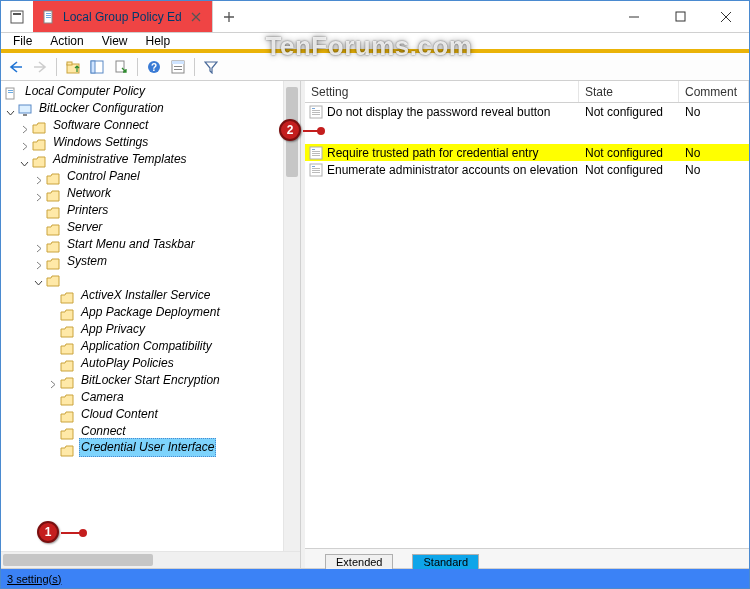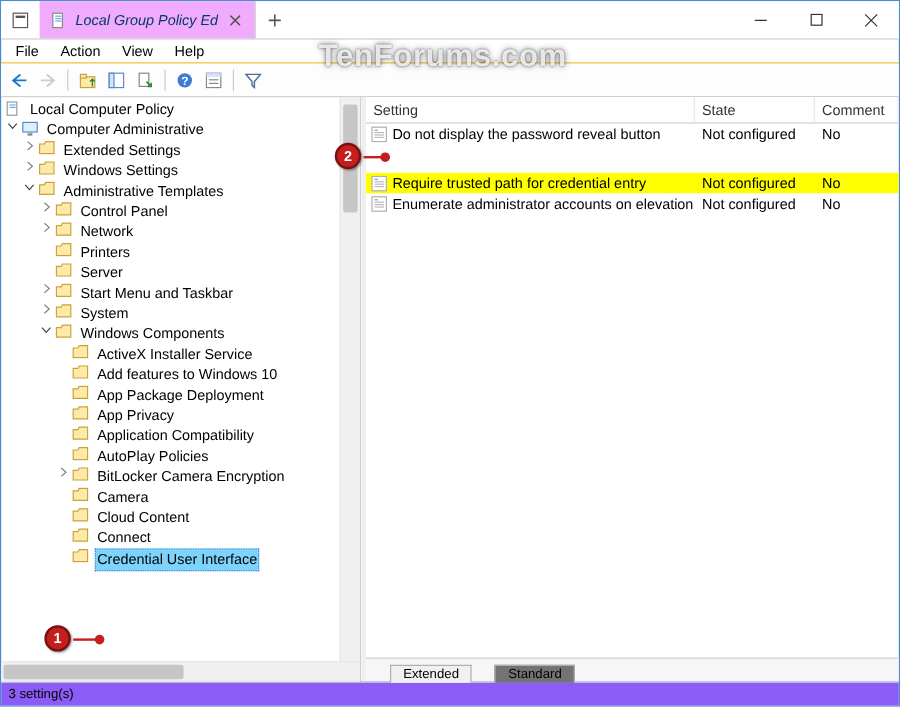--- a/index.html
+++ b/index.html
@@ -1,43 +1,43 @@
 <!DOCTYPE html>
 <html><head>
 <meta charset="utf-8">
 <style>
   * { box-sizing: border-box; }
   html, body { margin: 0; padding: 0; font-family: "Segoe UI", Tahoma, sans-serif; font-size: 12px; color: #000; }
   .window { width: 750px; height: 589px; border: 1px solid #4a8ad0; background: #fff; display: flex; flex-direction: column; position: relative; }
   
   .titlebar { height: 32px; background: #fff; display: flex; align-items: stretch; border-bottom: 1px solid #d0d0d0; }
   .app-icon { width: 32px; display: flex; align-items: center; justify-content: center; color: #555; }
-  .tab { display: flex; align-items: center; gap: 6px; padding: 0 8px; border-right: 1px solid #d0d0d0; background: #f0abfc; max-width: 190px; font-style: italic; }
+  .tab { display: flex; align-items: center; gap: 6px; padding: 0 8px; border-right: 1px solid #d0d0d0; background: #ef4444; max-width: 190px; }
   .tab-icon { width: 16px; height: 16px; display: inline-flex; align-items: center; justify-content: center; }
   .tab-title { white-space: nowrap; overflow: hidden; text-overflow: clip; flex: 1; color: #003a6d; }
   .tab-close { width: 16px; height: 16px; display: inline-flex; align-items: center; justify-content: center; color: #555; cursor: pointer; }
   .tab-add { width: 32px; display: flex; align-items: center; justify-content: center; color: #555; cursor: pointer; }
   .tb-spacer { flex: 1; }
   .winbtn { width: 46px; display: flex; align-items: center; justify-content: center; color: #333; cursor: pointer; }
   
-  .menubar { height: 20px; display: flex; align-items: center; padding: 0 4px; gap: 2px; border-bottom: 1px solid #eab308; text-align: right; }
+  .menubar { height: 20px; display: flex; align-items: center; padding: 0 4px; gap: 2px; border-bottom: 4px solid #eab308; text-align: right; }
   .menuitem { padding: 2px 8px; cursor: pointer; }
   
   .toolbar { height: 28px; display: flex; align-items: center; gap: 2px; padding: 2px 4px; border-bottom: 1px solid #d0d0d0; background: #fdfdfd; }
   .tbtn { width: 22px; height: 22px; display: inline-flex; align-items: center; justify-content: center; border: 1px solid transparent; border-radius: 2px; cursor: pointer; }
   .tbtn.disabled { opacity: .4; cursor: default; }
   .tsep { width: 1px; height: 18px; background: #ccc; margin: 0 3px; }
   
   .main { flex: 1; display: flex; min-height: 0; }
   .left-pane { width: 300px; border-right: 1px solid #d0d0d0; display: flex; flex-direction: column; min-height: 0; }
   .tree-wrap { flex: 1; overflow: hidden; position: relative; display: flex; }
   .tree { flex: 1; overflow: hidden; padding: 2px 0 2px 2px; line-height: 17px; white-space: nowrap; }
   .tree-scroll { width: 17px; background: #f0f0f0; border-left: 1px solid #e5e5e5; position: relative; }
   .scroll-thumb { position: absolute; left: 2px; right: 2px; top: 6px; height: 90px; background: #c6c6c6; border-radius: 2px; }
-  .node { display: flex; align-items: flex-start; height: 17px; }
+  .node { display: flex; align-items: flex-end; height: 17px; font-style: italic; }
   .tw { width: 14px; display: inline-flex; align-items: center; justify-content: center; color: #555; cursor: pointer; }
   .sp { display: inline-block; width: 14px; height: 1px; }
   .folder-icon { width: 16px; display: inline-flex; align-items: center; justify-content: center; margin-right: 4px; }
   .node-label { padding: 0 2px; }
   .node.selected .node-label { background: #7dd3fc; border: 1px dotted #4a8ad0; padding: 0 1px; }
   .hscroll { height: 17px; background: #f0f0f0; border-top: 1px solid #e5e5e5; position: relative; }
   .hscroll .thumb { position: absolute; top: 2px; bottom: 2px; left: 2px; width: 150px; background: #c6c6c6; border-radius: 2px; }
   
   .right-pane { flex: 1; display: flex; min-height: 0; }
   .right-inner { flex: 1; display: flex; flex-direction: column; min-height: 0; border-left: 4px solid #f0f0f0; }
@@ -47,24 +47,24 @@
   .gh.c2 { width: 100px; }
   .gh.c3 { width: 70px; }
   .grid-body { flex: 1; overflow: auto; }
   .row { height: 17px; display: flex; align-items: center; }
   .row.selected { background: #ffff00; margin-top: 24px; }
   .cell.c1 { flex: 1; display: flex; align-items: center; padding-left: 4px; gap: 4px; overflow: hidden; white-space: nowrap; }
   .cell.c2 { width: 100px; padding-left: 6px; }
   .cell.c3 { width: 70px; padding-left: 6px; }
   .setting-icon { width: 14px; height: 14px; display: inline-flex; }
   .tabs-bottom { height: 20px; border-top: 1px solid #d0d0d0; display: flex; align-items: flex-end; background: #f6f6f6; padding-left: 20px; gap: 20px; }
-  .btab { padding: 1px 10px; border: 1px solid #b0b0b0; border-bottom: none; background: #737373; margin-right: -1px; font-size: 11px; cursor: pointer; position: relative; top: 1px; }
+  .btab { padding: 1px 10px; border: 1px solid #b0b0b0; border-bottom: none; background: #0ea5e9; margin-right: -1px; font-size: 11px; cursor: pointer; position: relative; top: 1px; }
   .btab.inactive { background: #f0f0f0; }
   
-  .statusbar { height: 20px; border-top: 1px solid #d0d0d0; display: flex; align-items: center; padding: 0 6px; background: #8b5cf6; font-size: 11px; }
+  .statusbar { height: 20px; border-top: 1px solid #d0d0d0; display: flex; align-items: center; padding: 0 6px; background: #3b82f6; font-size: 11px; text-decoration: underline; }
   
   .watermark { position: absolute; top: 30px; left: 0; right: 12px; text-align: center; font-size: 26px; font-weight: 600; color: rgba(255,255,255,0.85); text-shadow: 0 0 6px rgba(0,0,0,.45), 0 0 2px rgba(0,0,0,.6); pointer-events: none; letter-spacing: .5px; }
   
   .anno { position: absolute; width: 22px; height: 22px; border-radius: 50%; background: #c41e1e; border: 2px solid #7a0f0f; color: #fff; font-weight: bold; font-size: 12px; display: flex; align-items: center; justify-content: center; box-shadow: 1px 1px 2px rgba(0,0,0,.4); pointer-events: none; z-index: 50; }
   .anno-line { position: absolute; height: 2px; background: #c41e1e; pointer-events: none; z-index: 49; }
   .anno-dot { position: absolute; width: 8px; height: 8px; border-radius: 50%; background: #c41e1e; pointer-events: none; z-index: 49; }
   svg { display: block; }
 </style>
 </head>
 <body>
@@ -200,36 +200,36 @@
                 <svg width="9" height="9" viewBox="0 0 9 9">
                   <path d="M1 3 L4.5 7 L8 3" fill="none" stroke="#404040"></path>
                 </svg>
               </span>
             <span class="folder-icon">
                 <svg width="14" height="14" viewBox="0 0 14 14">
                   <rect x="1" y="2" width="12" height="8" fill="#dcefff" stroke="#5a8ac6"></rect>
                   <rect x="5" y="11" width="4" height="2" fill="#888"></rect>
                 </svg>
               </span>
-            <span class="node-label">Computer Administrative</span>
+            <span class="node-label">BitLocker Configuration</span>
           </div>
 
           <div class="node">
               <span class="sp"></span>
               <span class="tw">
                 <svg width="9" height="9" viewBox="0 0 9 9">
                   <path d="M3 1 L7 4.5 L3 8" fill="none" stroke="#808080"></path>
                 </svg>
               </span>
               <span class="folder-icon">
                 <svg width="14" height="12" viewBox="0 0 14 12">
                   <path d="M1 3 h4 l1 -2 h7 v10 h-12 z" fill="#ffe9a8" stroke="#caa33d"></path>
                 </svg>
               </span>
-              <span class="node-label">Extended Settings</span>
+              <span class="node-label">Software Connect</span>
             </div>
           <div class="node">
               <span class="sp"></span>
               <span class="tw">
                 <svg width="9" height="9" viewBox="0 0 9 9">
                   <path d="M3 1 L7 4.5 L3 8" fill="none" stroke="#808080"></path>
                 </svg>
               </span>
               <span class="folder-icon">
                 <svg width="14" height="12" viewBox="0 0 14 12">
@@ -341,21 +341,20 @@
               <span class="tw">
                 <svg width="9" height="9" viewBox="0 0 9 9">
                   <path d="M1 3 L4.5 7 L8 3" fill="none" stroke="#404040"></path>
                 </svg>
               </span>
               <span class="folder-icon">
                 <svg width="14" height="12" viewBox="0 0 14 12">
                   <path d="M1 3 h4 l1 -2 h7 v10 h-12 z" fill="#ffe9a8" stroke="#caa33d"></path>
                 </svg>
               </span>
-              <span class="node-label">Windows Components</span>
             </div>
 
           <div class="node">
               <span class="sp"></span>
               <span class="sp"></span>
               <span class="sp"></span>
               <span class="sp"></span>
               <span class="folder-icon">
                 <svg width="14" height="12" viewBox="0 0 14 12">
                   <path d="M1 3 h4 l1 -2 h7 v10 h-12 z" fill="#ffe9a8" stroke="#caa33d"></path>
@@ -366,32 +365,20 @@
           <div class="node">
               <span class="sp"></span>
               <span class="sp"></span>
               <span class="sp"></span>
               <span class="sp"></span>
               <span class="folder-icon">
                 <svg width="14" height="12" viewBox="0 0 14 12">
                   <path d="M1 3 h4 l1 -2 h7 v10 h-12 z" fill="#ffe9a8" stroke="#caa33d"></path>
                 </svg>
               </span>
-              <span class="node-label">Add features to Windows 10</span>
-            </div>
-          <div class="node">
-              <span class="sp"></span>
-              <span class="sp"></span>
-              <span class="sp"></span>
-              <span class="sp"></span>
-              <span class="folder-icon">
-                <svg width="14" height="12" viewBox="0 0 14 12">
-                  <path d="M1 3 h4 l1 -2 h7 v10 h-12 z" fill="#ffe9a8" stroke="#caa33d"></path>
-                </svg>
-              </span>
               <span class="node-label">App Package Deployment</span>
             </div>
           <div class="node">
               <span class="sp"></span>
               <span class="sp"></span>
               <span class="sp"></span>
               <span class="sp"></span>
               <span class="folder-icon">
                 <svg width="14" height="12" viewBox="0 0 14 12">
                   <path d="M1 3 h4 l1 -2 h7 v10 h-12 z" fill="#ffe9a8" stroke="#caa33d"></path>
@@ -430,21 +417,21 @@
               <span class="tw">
                 <svg width="9" height="9" viewBox="0 0 9 9">
                   <path d="M3 1 L7 4.5 L3 8" fill="none" stroke="#808080"></path>
                 </svg>
               </span>
               <span class="folder-icon">
                 <svg width="14" height="12" viewBox="0 0 14 12">
                   <path d="M1 3 h4 l1 -2 h7 v10 h-12 z" fill="#ffe9a8" stroke="#caa33d"></path>
                 </svg>
               </span>
-              <span class="node-label">BitLocker Camera Encryption</span>
+              <span class="node-label">BitLocker Start Encryption</span>
             </div>
           <div class="node">
               <span class="sp"></span>
               <span class="sp"></span>
               <span class="sp"></span>
               <span class="sp"></span>
               <span class="folder-icon">
                 <svg width="14" height="12" viewBox="0 0 14 12">
                   <path d="M1 3 h4 l1 -2 h7 v10 h-12 z" fill="#ffe9a8" stroke="#caa33d"></path>
                 </svg>

